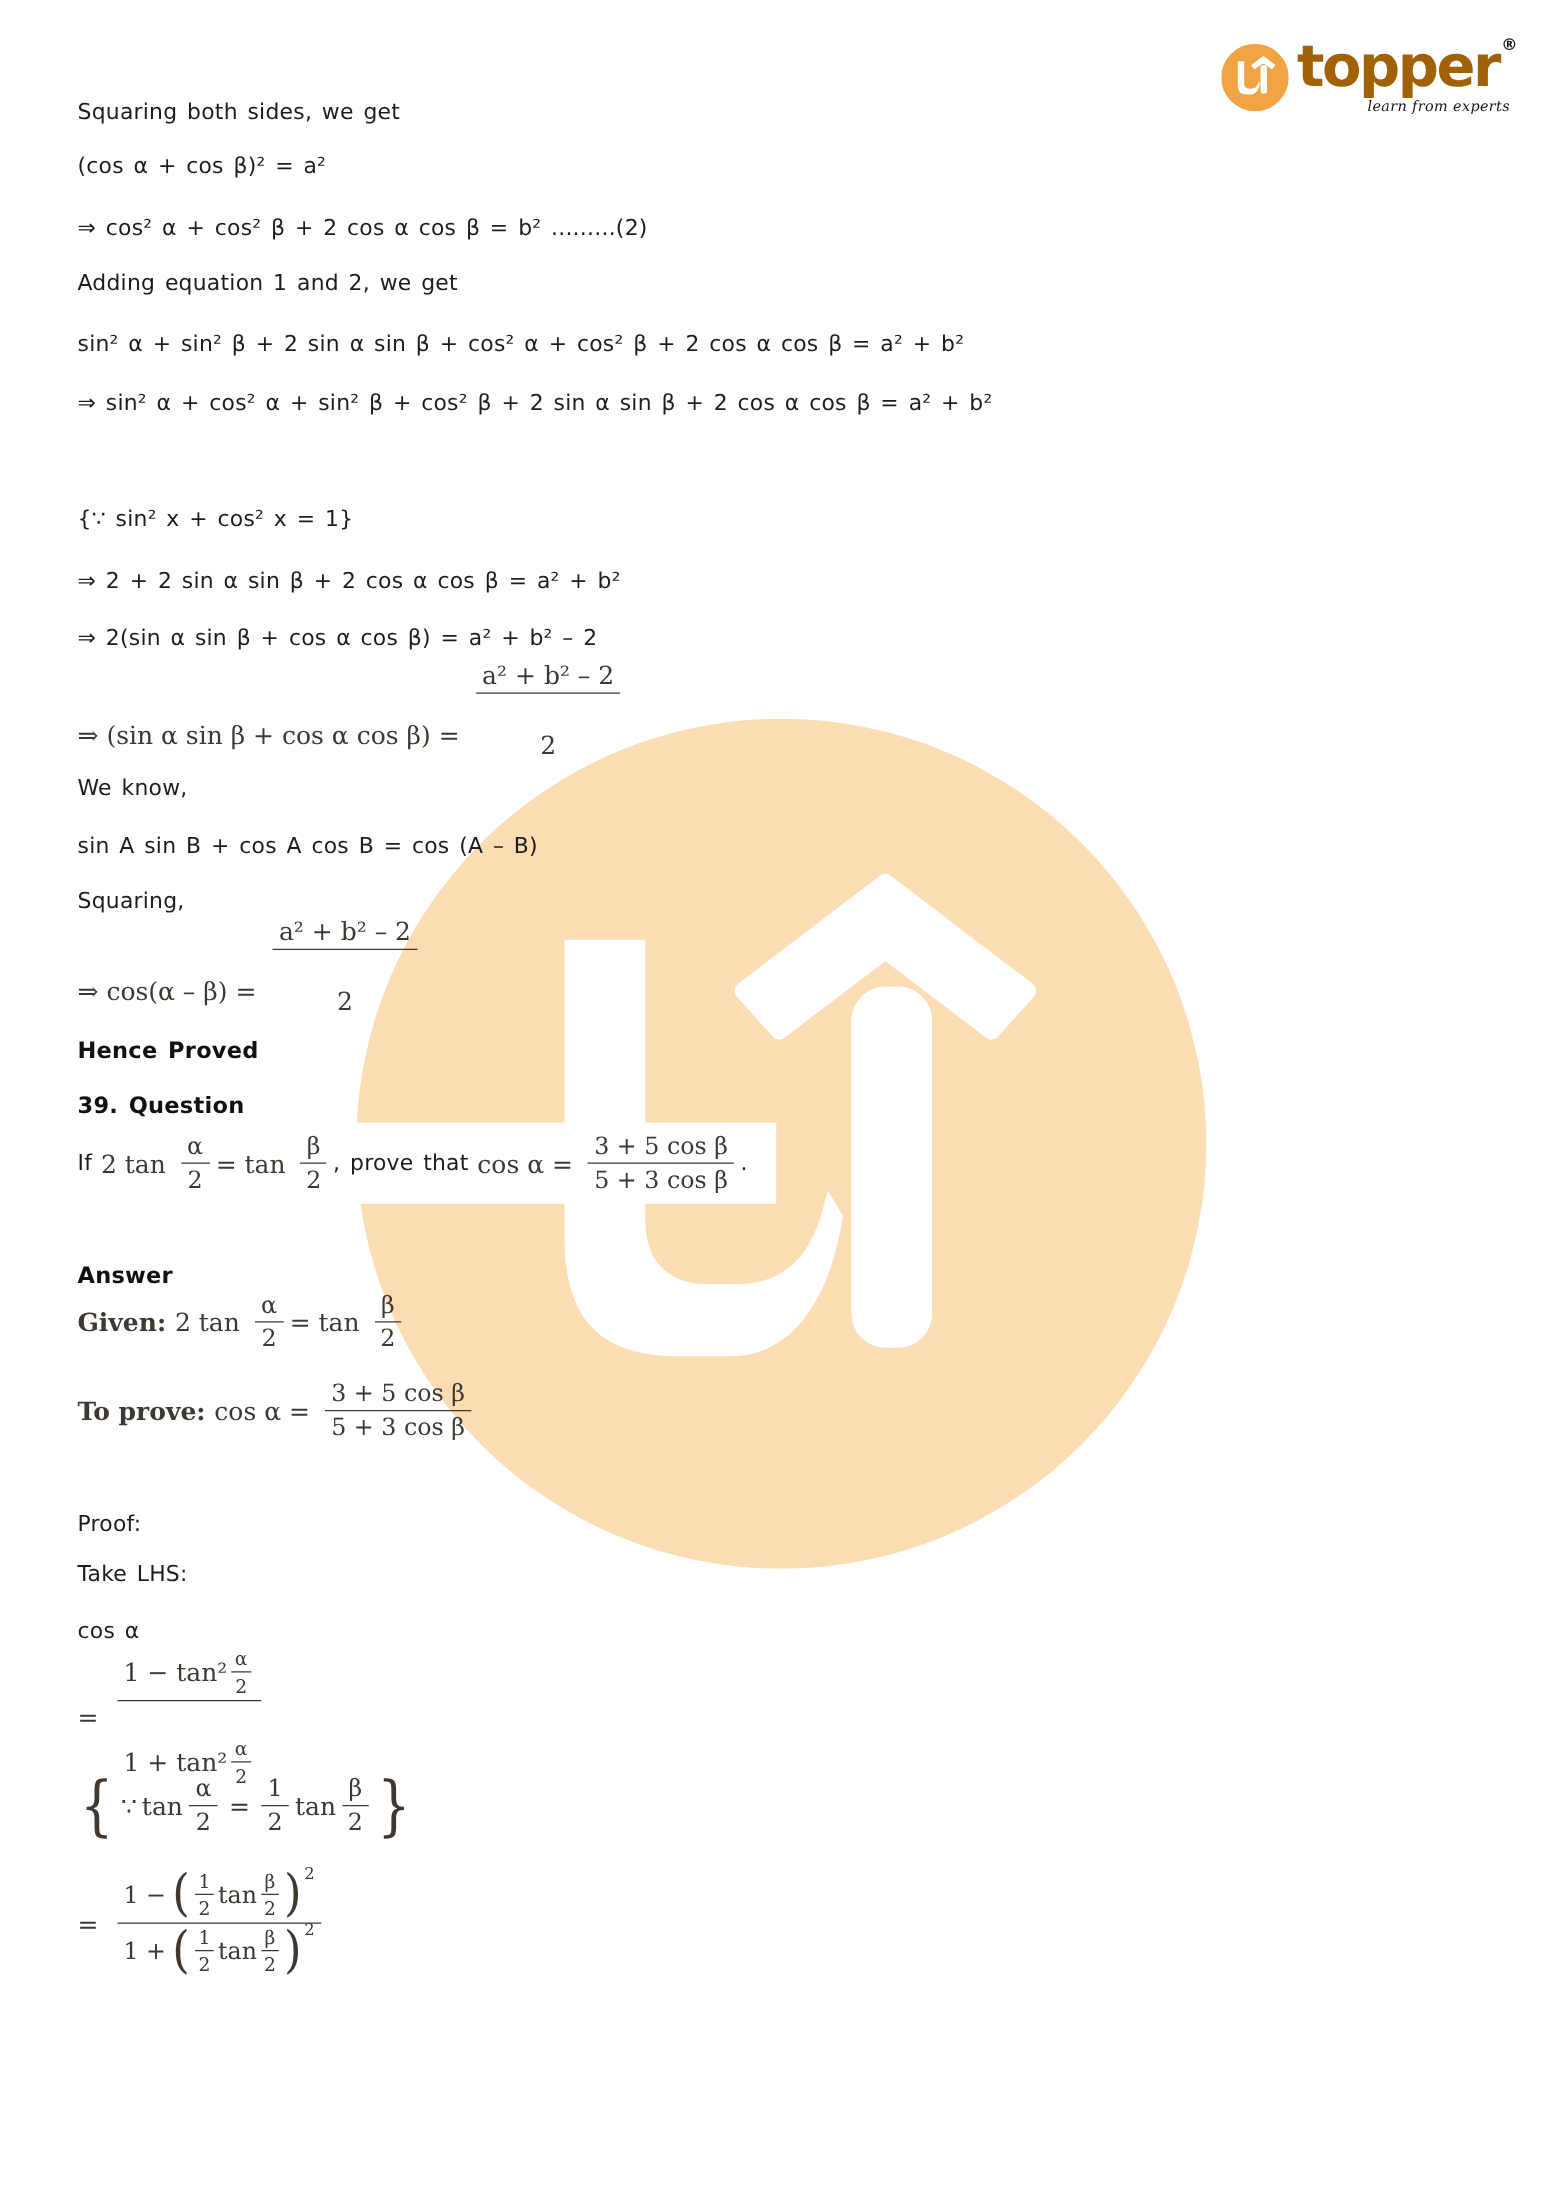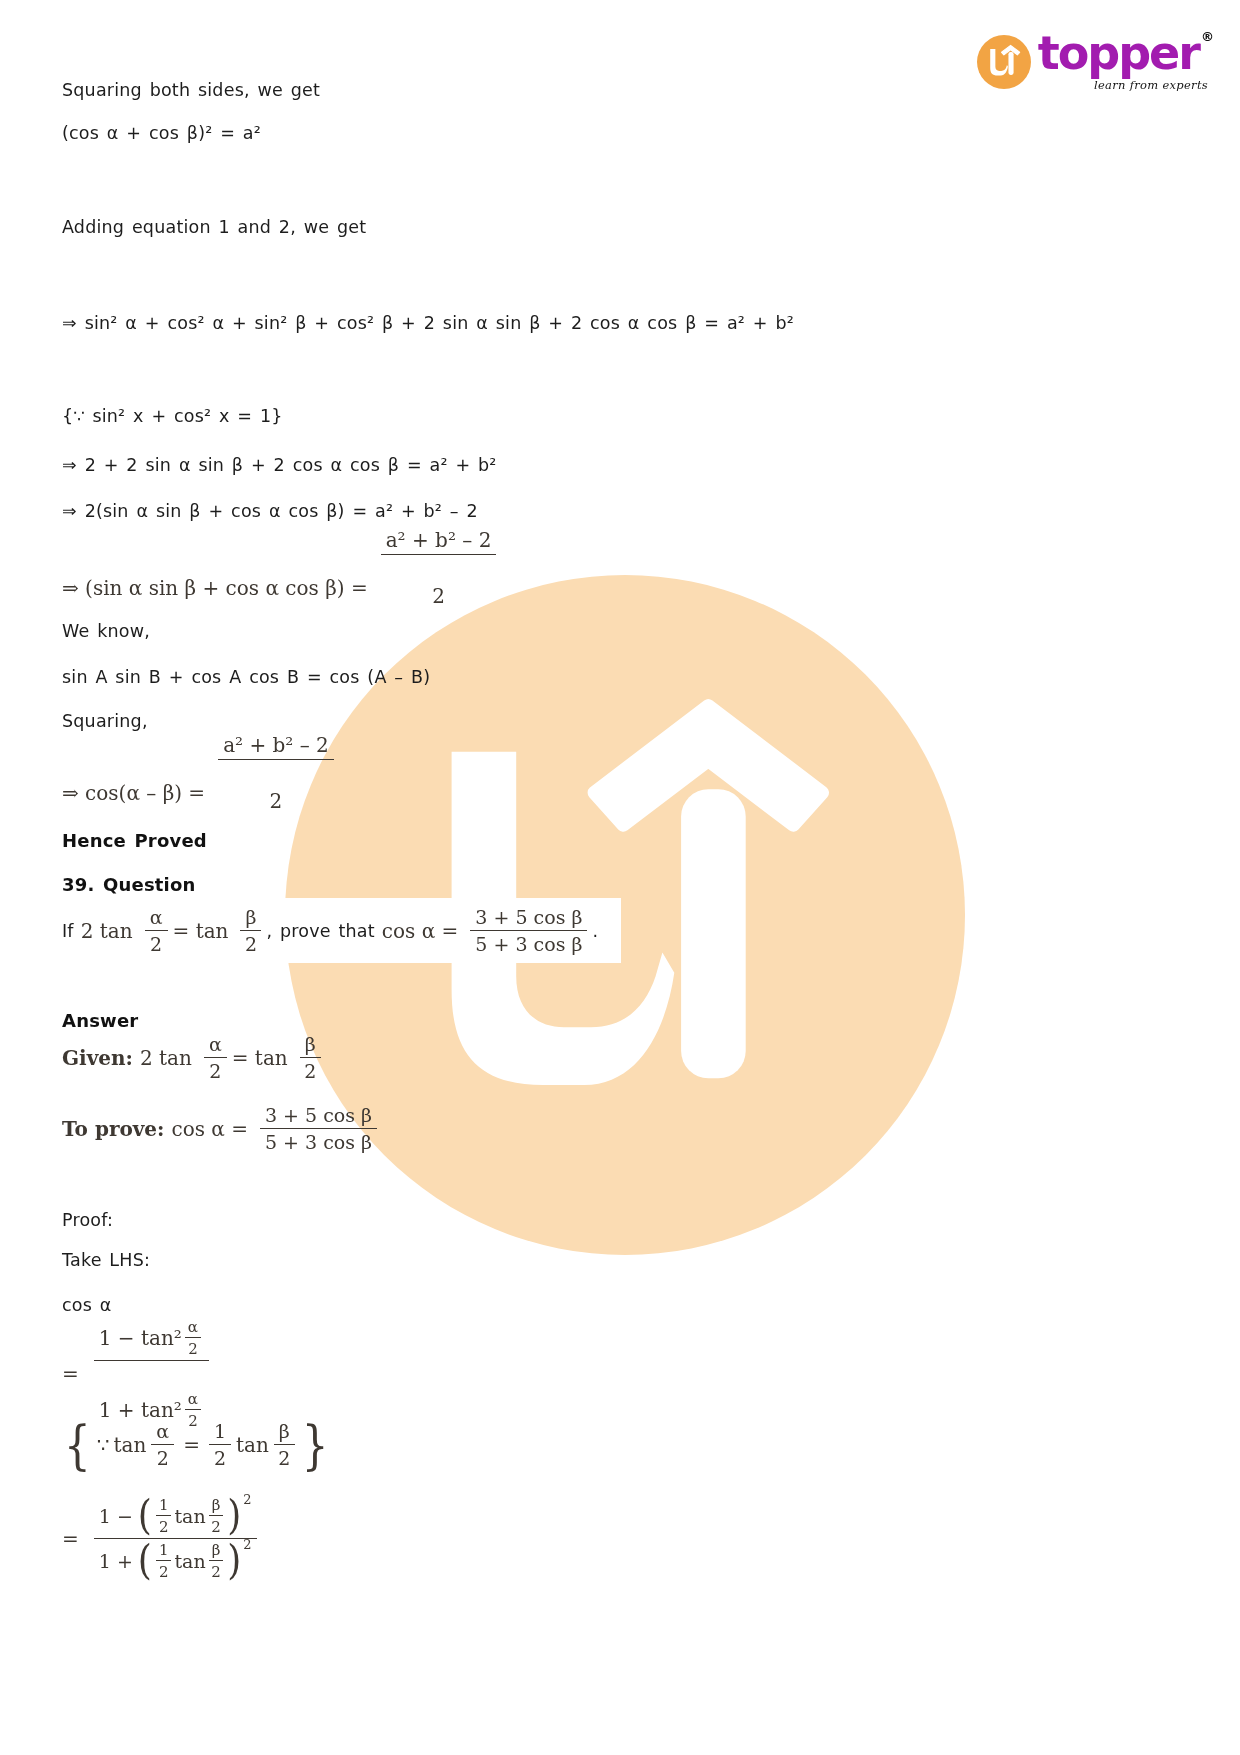--- a/index.html
+++ b/index.html
@@ -7,21 +7,21 @@
         font-family:"DejaVu Sans","Liberation Sans",sans-serif;color:#1d1d1d;}
 
   
   .watermark{position:absolute;left:285px;top:575px;width:680px;height:680px;z-index:0;}
 
   
   .brand{position:absolute;top:32px;right:26px;display:flex;align-items:flex-start;gap:7px;z-index:3;}
   .brand-mark{width:54px;height:54px;margin-top:3px;}
   .brand-text{display:flex;flex-direction:column;align-items:flex-end;}
   .brand-row{display:flex;align-items:flex-start;line-height:1;}
-  .brand-name{font-size:46px;font-weight:bold;color:#a21caf;letter-spacing:-2px;line-height:0.95;}
+  .brand-name{font-size:46px;font-weight:bold;color:#a16207;letter-spacing:-2px;line-height:0.95;}
   .reg{font-size:13px;font-weight:bold;color:#0e0e0e;margin-left:2px;margin-top:-2px;}
   .tagline{font-family:"DejaVu Serif","Liberation Serif",serif;font-style:italic;font-size:11.5px;
            color:#141414;margin-top:2px;margin-right:6px;letter-spacing:0.3px;text-align:center;}
 
   
   .content{position:absolute;inset:0;z-index:2;}
   .line{position:absolute;left:62px;white-space:nowrap;}
   .t{font-size:17.5px;letter-spacing:0.2px;word-spacing:2px;color:#1d1d1d;line-height:24px;}
   .bold{font-weight:bold;font-size:18px;color:#111;}
   .m{font-family:"DejaVu Serif","Liberation Serif",serif;color:#3e3832;font-size:20px;}
@@ -92,21 +92,23 @@
         <span class="reg">®</span>
       </div>
       <div class="tagline">learn from experts</div>
     </div>
   </header>
 
   <main class="content">
 
     <p class="line t l1">Squaring both sides, we get</p>
     <p class="line t l2">(cos α + cos β)² = a²</p>
+    <p class="line t l3">⇒ cos² α + cos² β + 2 cos α cos β = b² .........(2)</p>
     <p class="line t l4">Adding equation 1 and 2, we get</p>
+    <p class="line t l5">sin² α + sin² β + 2 sin α sin β + cos² α + cos² β + 2 cos α cos β = a² + b²</p>
     <p class="line t l6">⇒ sin² α + cos² α + sin² β + cos² β + 2 sin α sin β + 2 cos α cos β = a² + b²</p>
     <p class="line t l8">{∵ sin² x + cos² x = 1}</p>
     <p class="line t l9">⇒ 2 + 2 sin α sin β + 2 cos α cos β = a² + b²</p>
     <p class="line t l10">⇒ 2(sin α sin β + cos α cos β) = a² + b² – 2</p>
 
     <div class="line eq l11">
       <span class="m lead">⇒ (sin α sin β + cos α cos β) =</span>
       <span class="frac f20">
         <span class="num">a² + b² – 2</span>
         <span class="den">2</span>

